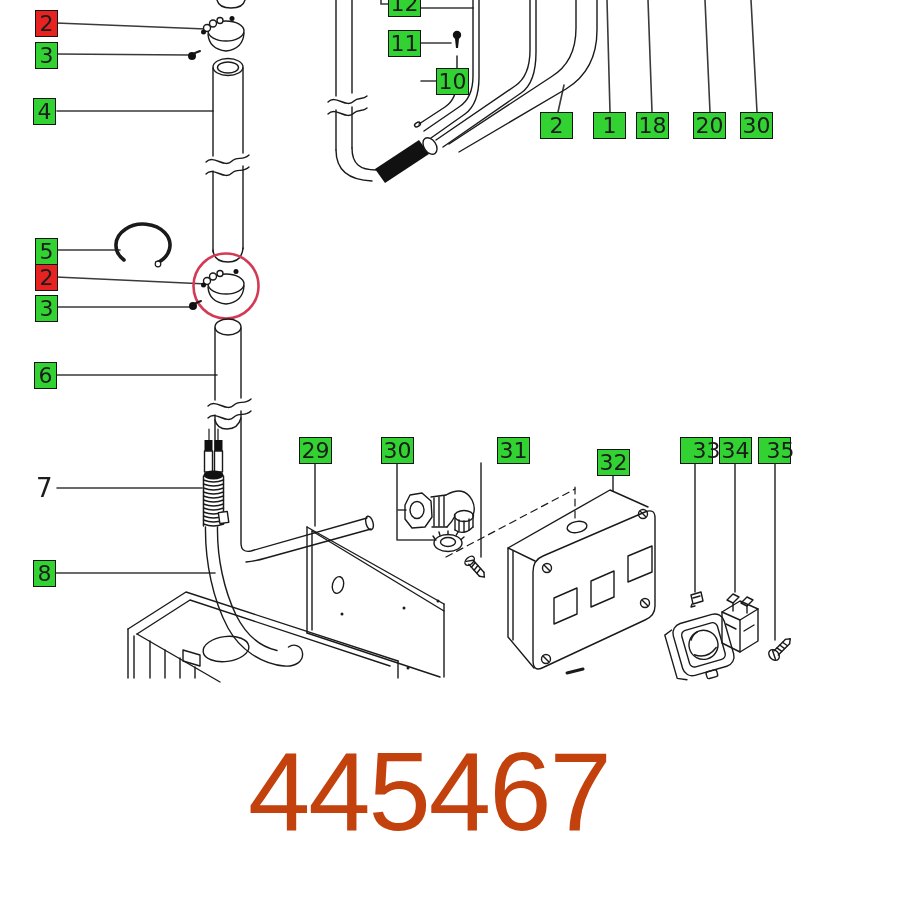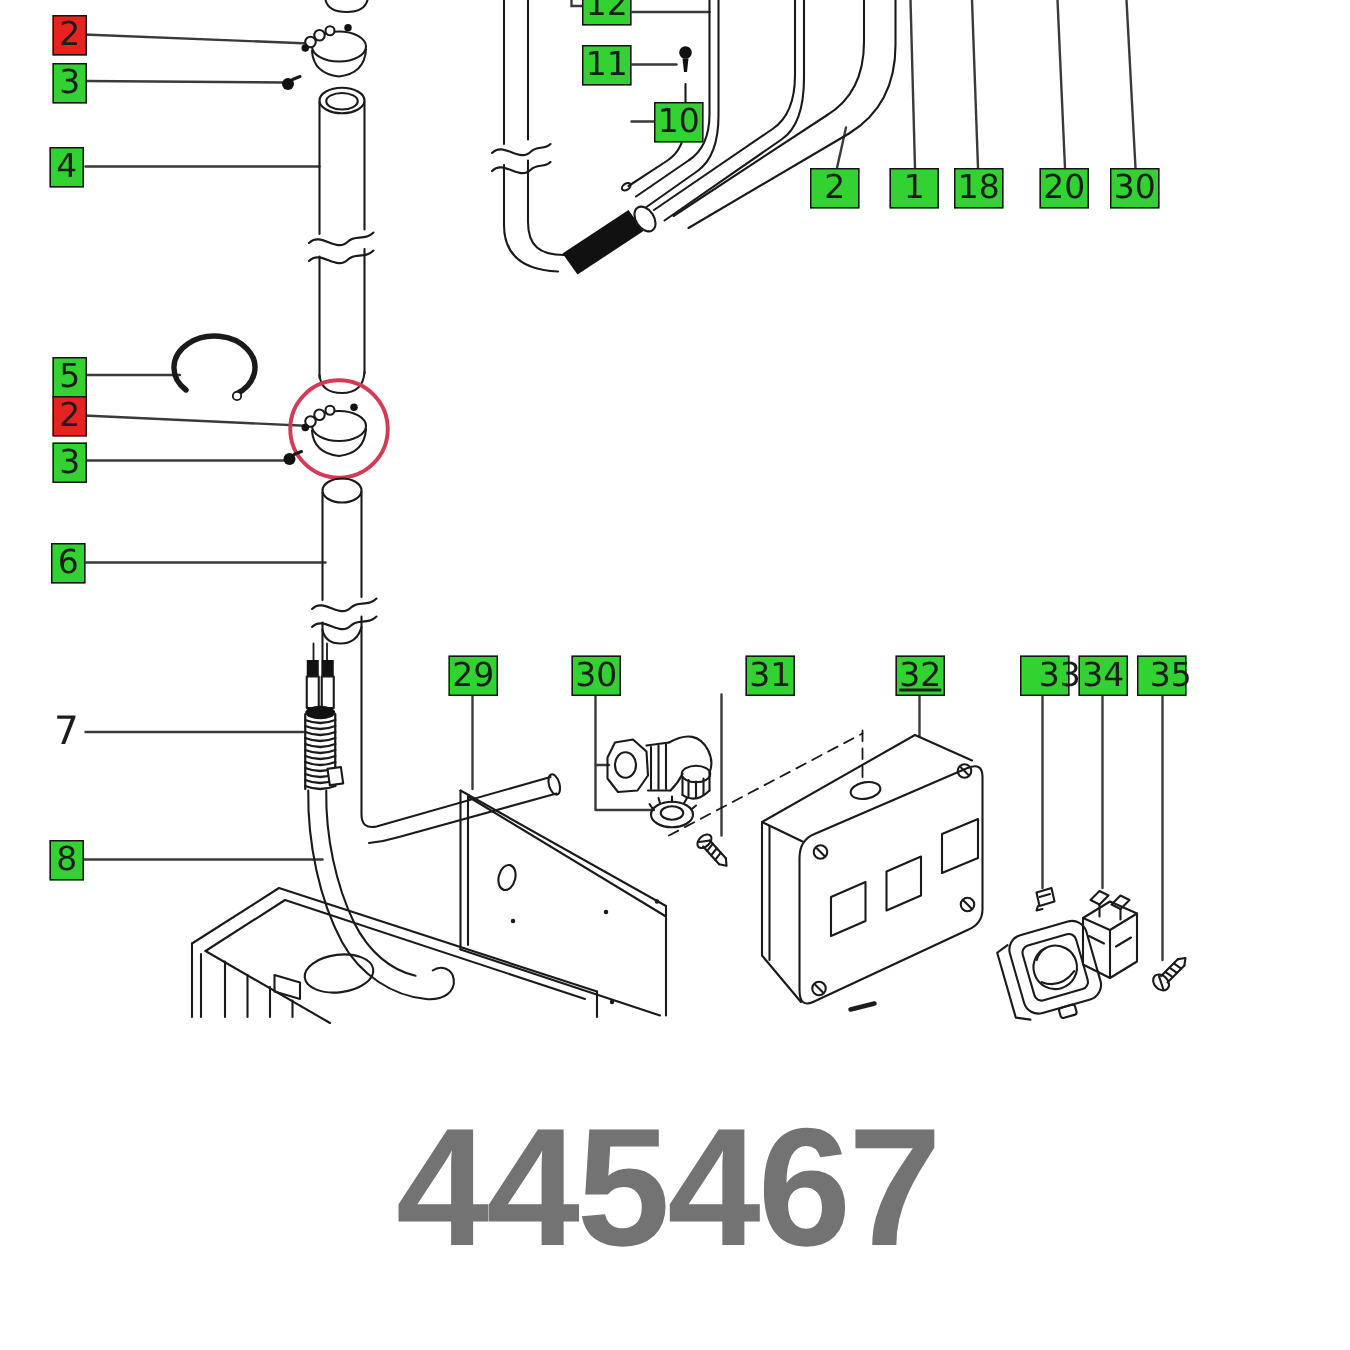--- a/index.html
+++ b/index.html
@@ -11,23 +11,23 @@
   .callout{
     position:absolute; box-sizing:border-box; width:23px; height:27px;
     border:1.4px solid #141414; display:flex; align-items:center; justify-content:center;
     font-size:22px; color:#1c1c1c; line-height:1;
   }
   .callout.wide{width:33px;}
   .callout.green{background:#31d231;}
   .callout.red{background:#e62321;}
   .callout.plain{border:none; background:transparent; width:auto; height:auto; font-size:26px; color:#1c1c1c;}
   .part-number{
-    position:absolute; left:264px; top:736px;
+    position:absolute; left:248px; top:736px;
     font-family:"Liberation Sans","DejaVu Sans",sans-serif;
-    font-weight:bold; font-size:112px; letter-spacing:-2px; color:#737373;
+    font-weight:normal; font-size:112px; letter-spacing:-2px; color:#c2410c;
     line-height:1; white-space:nowrap;
   }
 </style>
 </head>
 <body>
 
 <div class="screen">
 
   <svg class="artwork" width="900" height="900" viewBox="0 0 900 900">
 
@@ -299,20 +299,20 @@
 
   <div class="callout green wide" style="left:540px; top:112px;">2</div>
   <div class="callout green wide" style="left:593px; top:112px;">1</div>
   <div class="callout green wide" style="left:636px; top:112px;">18</div>
   <div class="callout green wide" style="left:693px; top:112px;">20</div>
   <div class="callout green wide" style="left:740px; top:112px;">30</div>
 
   <div class="callout green wide" style="left:299px; top:437px;">29</div>
   <div class="callout green wide" style="left:381px; top:437px;">30</div>
   <div class="callout green wide" style="left:465px; top:437px;margin-left:32px;">31</div>
-  <div class="callout green wide" style="left:597px; top:437px;text-decoration:underline;">32</div>
+  <div class="callout green wide" style="left:597px; top:449px;">32</div>
   <div class="callout green wide" style="left:680px; top:437px;padding-left:20px;">33</div>
   <div class="callout green wide" style="left:719px; top:437px;">34</div>
   <div class="callout green wide" style="left:758px; top:437px;padding-left:12px;">35</div>
 
   <div class="part-number">445467</div>
 
 </div>
 
 </body></html>

